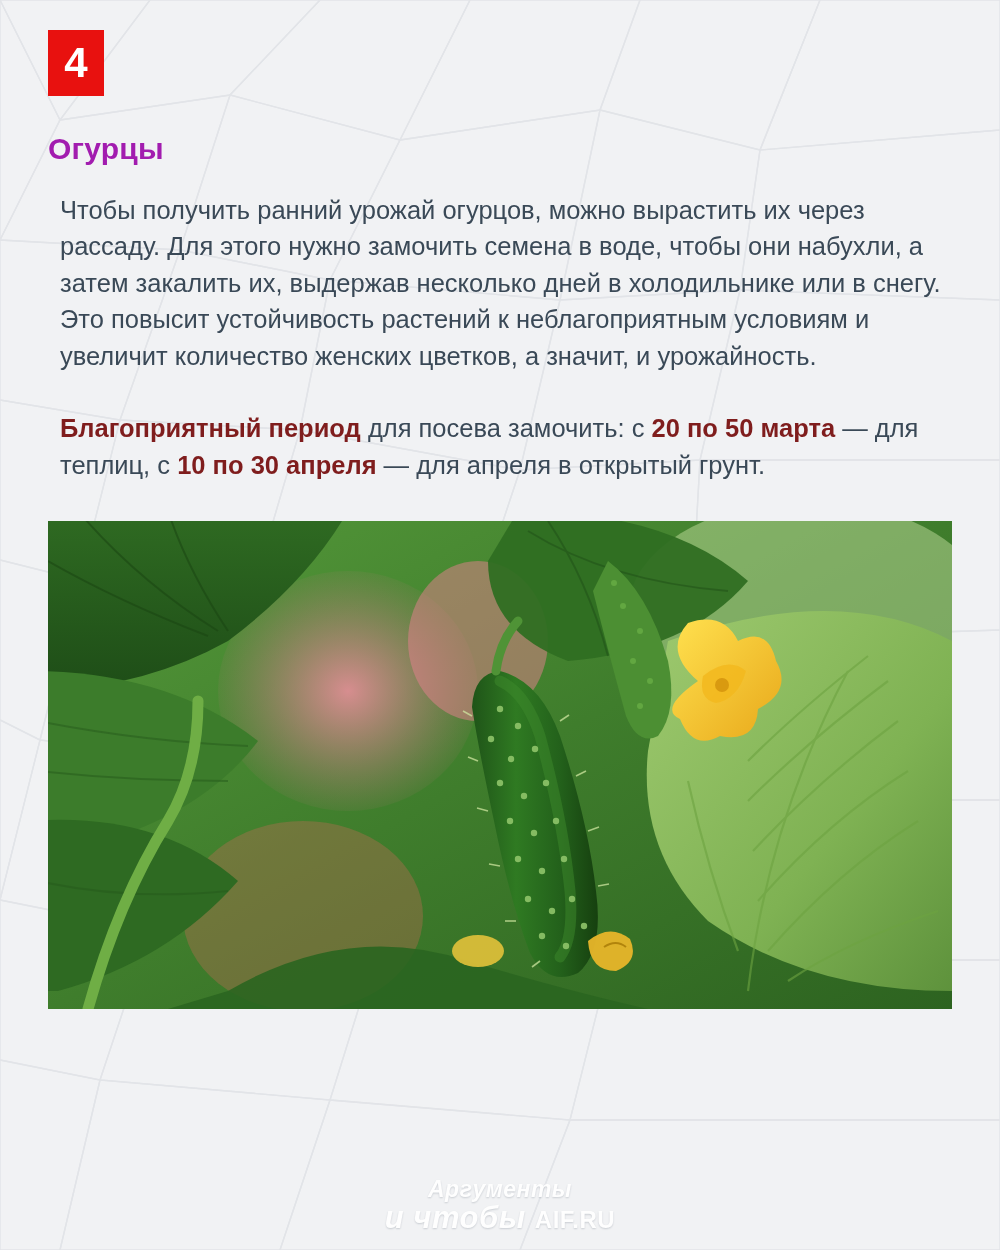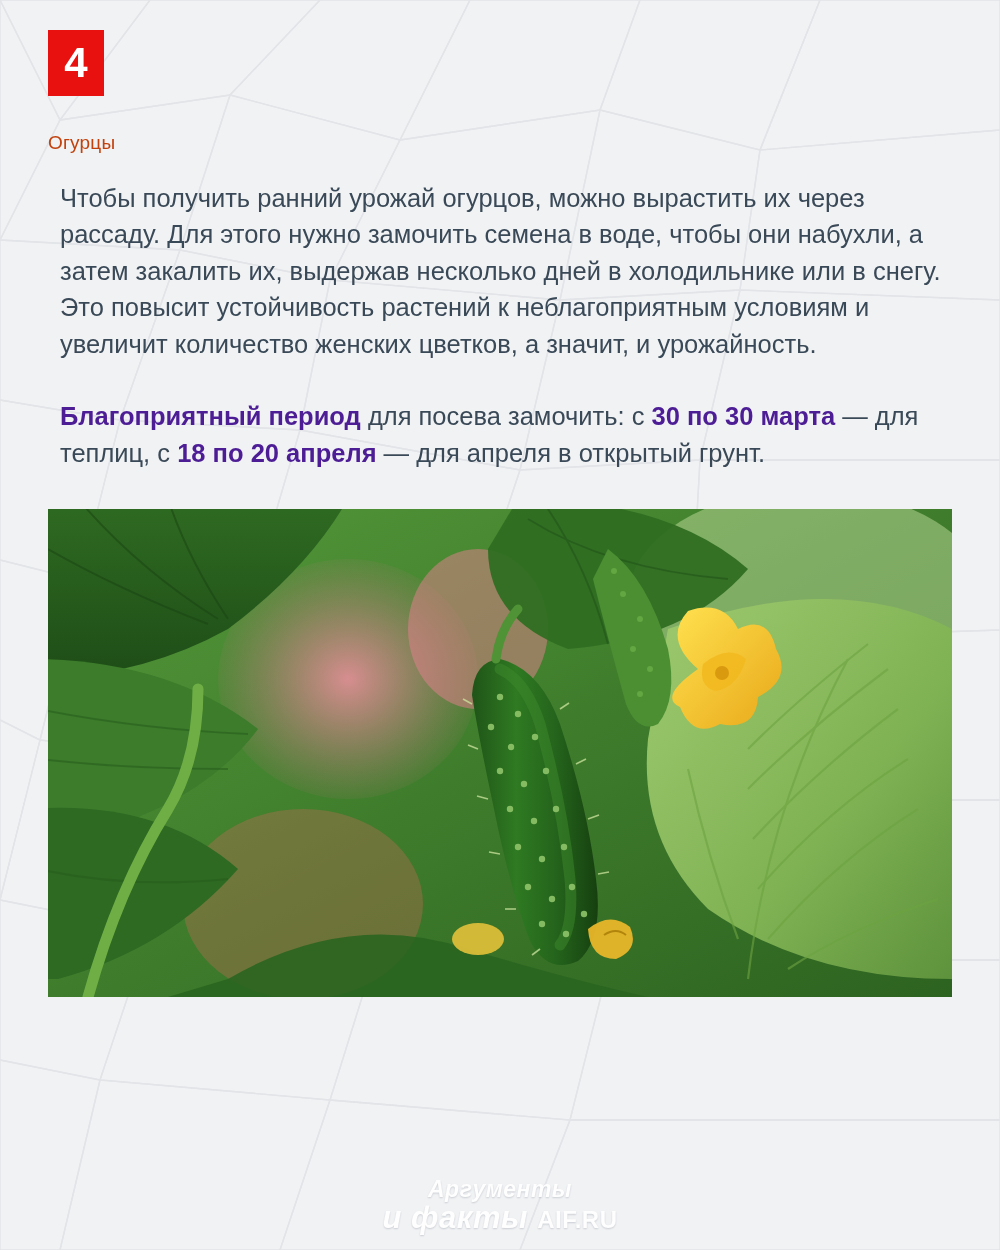--- a/index.html
+++ b/index.html
@@ -48,41 +48,41 @@
     align-items: center;
     justify-content: center;
     font-size: 42px;
     font-weight: bold;
     line-height: 1;
     font-family: "Liberation Sans", sans-serif;
   }
 
   .title {
     margin: 36px 0 0 0;
-    font-size: 19px;
-    font-weight: normal;
-    color: #c2410c;
+    font-size: 30px;
+    font-weight: bold;
+    color: #a21caf;
     letter-spacing: 0.2px;
   }
 
   .para {
     margin: 26px 0 0 12px;
     font-size: 25.5px;
     line-height: 1.43;
     color: #3a4957;
     max-width: 900px;
   }
 
   .para.second {
     margin-top: 36px;
   }
 
   .para b {
     font-weight: bold;
-    color: #4c1d95;
+    color: #7f1d1d;
   }
 
   .photo {
     position: relative;
     margin-top: 38px;
     width: 904px;
     height: 488px;
     overflow: hidden;
     background: #2f6a21;
   }
@@ -174,21 +174,21 @@
   </svg>
 
   <div class="content">
 
     <div class="badge">4</div>
 
     <h1 class="title">Огурцы</h1>
 
     <p class="para">Чтобы получить ранний урожай огурцов, можно вырастить их через рассаду. Для этого нужно замочить семена в воде, чтобы они набухли, а затем закалить их, выдержав несколько дней в холодильнике или в снегу. Это повысит устойчивость растений к неблагоприятным условиям и увеличит количество женских цветков, а значит, и урожайность.</p>
 
-    <p class="para second"><b>Благоприятный период</b><span> для посева замочить: с </span><b>30 по 30 марта</b><span> — для теплиц, с </span><b>18 по 20 апреля</b><span> — для апреля в открытый грунт.</span></p>
+    <p class="para second"><b>Благоприятный период</b><span> для посева замочить: с </span><b>20 по 50 марта</b><span> — для теплиц, с </span><b>10 по 30 апреля</b><span> — для апреля в открытый грунт.</span></p>
 
     <div class="photo">
       <svg viewBox="0 0 904 488" preserveAspectRatio="xMidYMid slice" aria-hidden="true">
         <defs>
           <linearGradient id="bgLeaf" x1="0" y1="0" x2="1" y2="1">
             <stop offset="0%" stop-color="#55993a"></stop>
             <stop offset="50%" stop-color="#3f7d2c"></stop>
             <stop offset="100%" stop-color="#2d6320"></stop>
           </linearGradient>
           <linearGradient id="bigLeaf" x1="0" y1="0" x2="1" y2="1">
@@ -328,17 +328,17 @@
         </g>
 
         <rect x="0" y="0" width="904" height="488" fill="none"></rect>
       </svg>
     </div>
   </div>
 
   <div class="logo">
     <div class="logo-inner">
       <div class="logo-line1">Аргументы</div>
-      <div class="logo-line2"><span>и факты</span> <span class="dom">AIF.RU</span></div>
+      <div class="logo-line2"><span>и чтобы</span> <span class="dom">AIF.RU</span></div>
     </div>
   </div>
 
 </div>
 
 </body></html>

